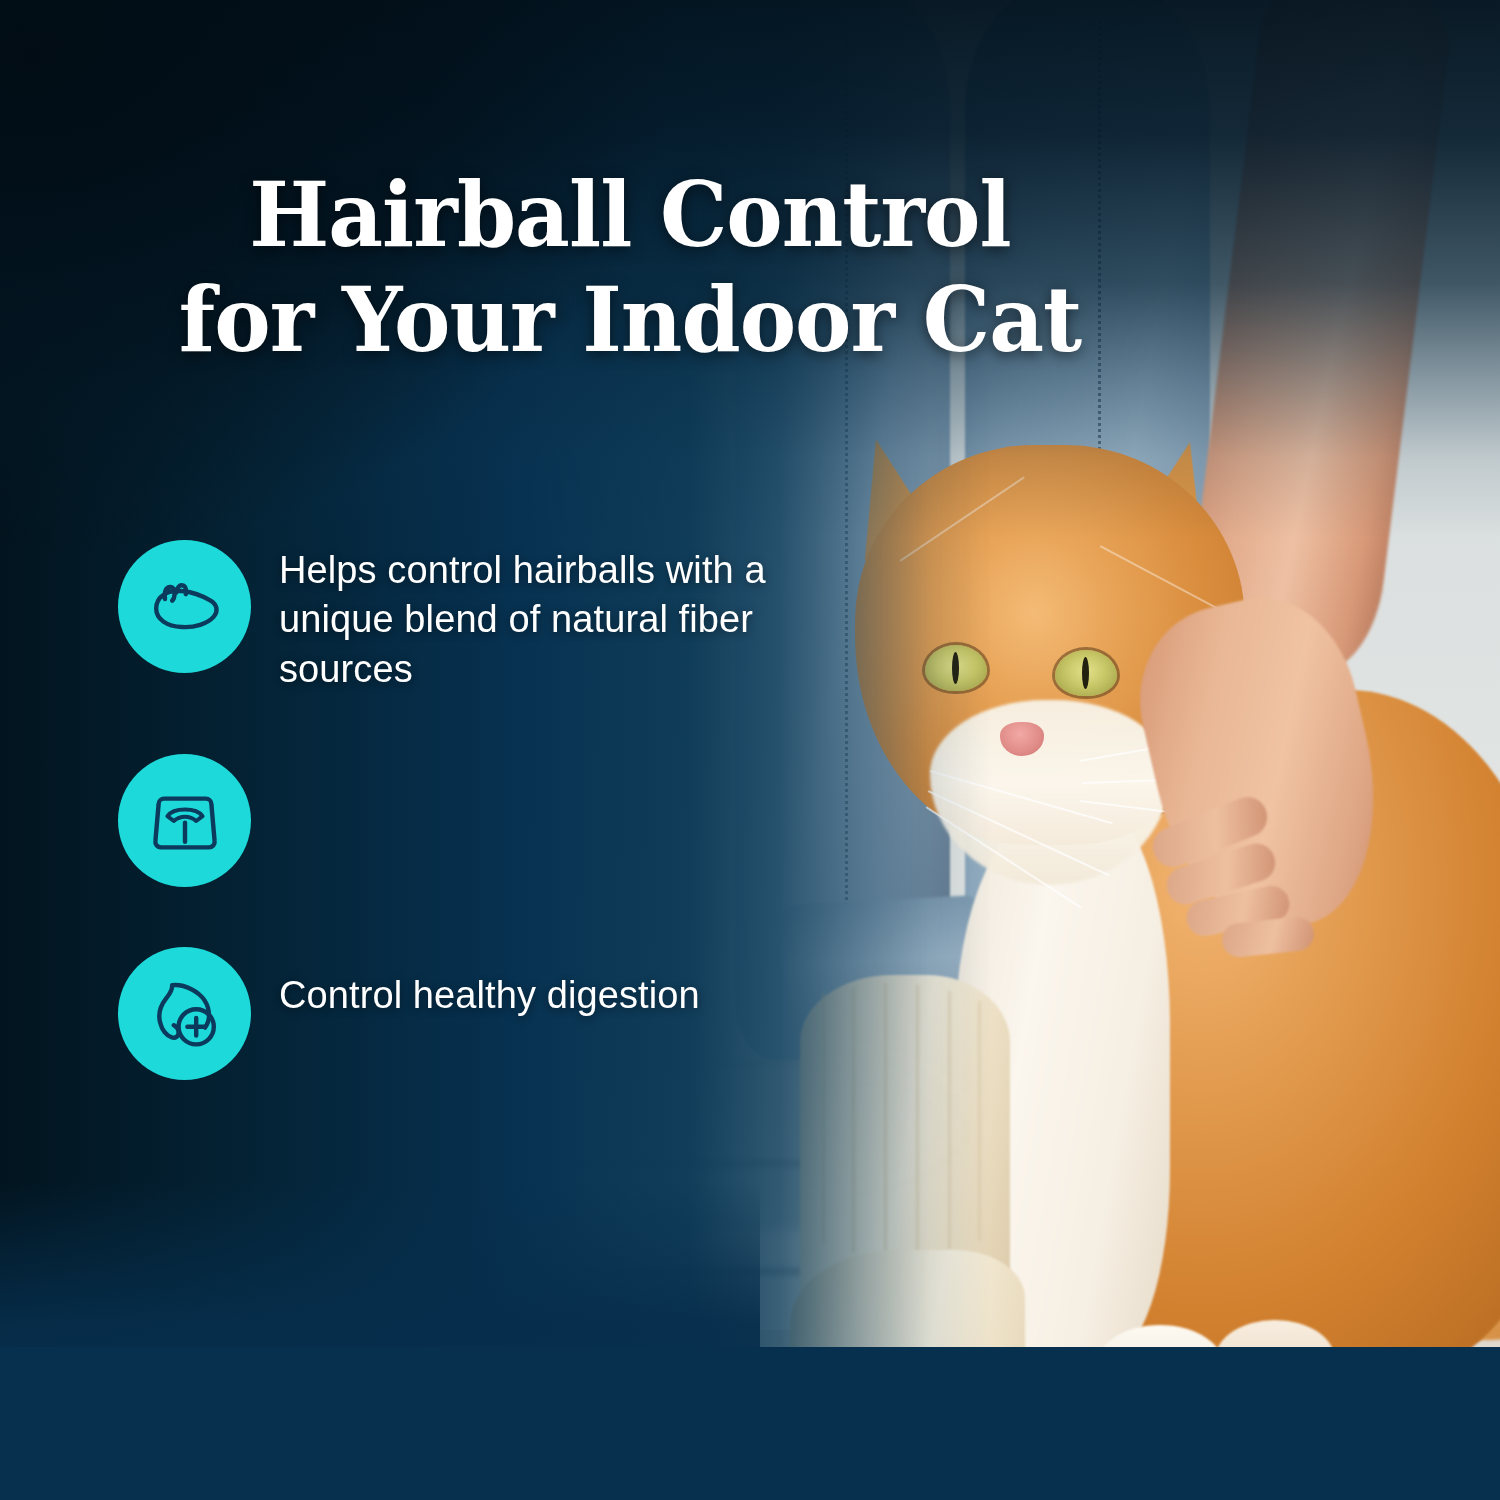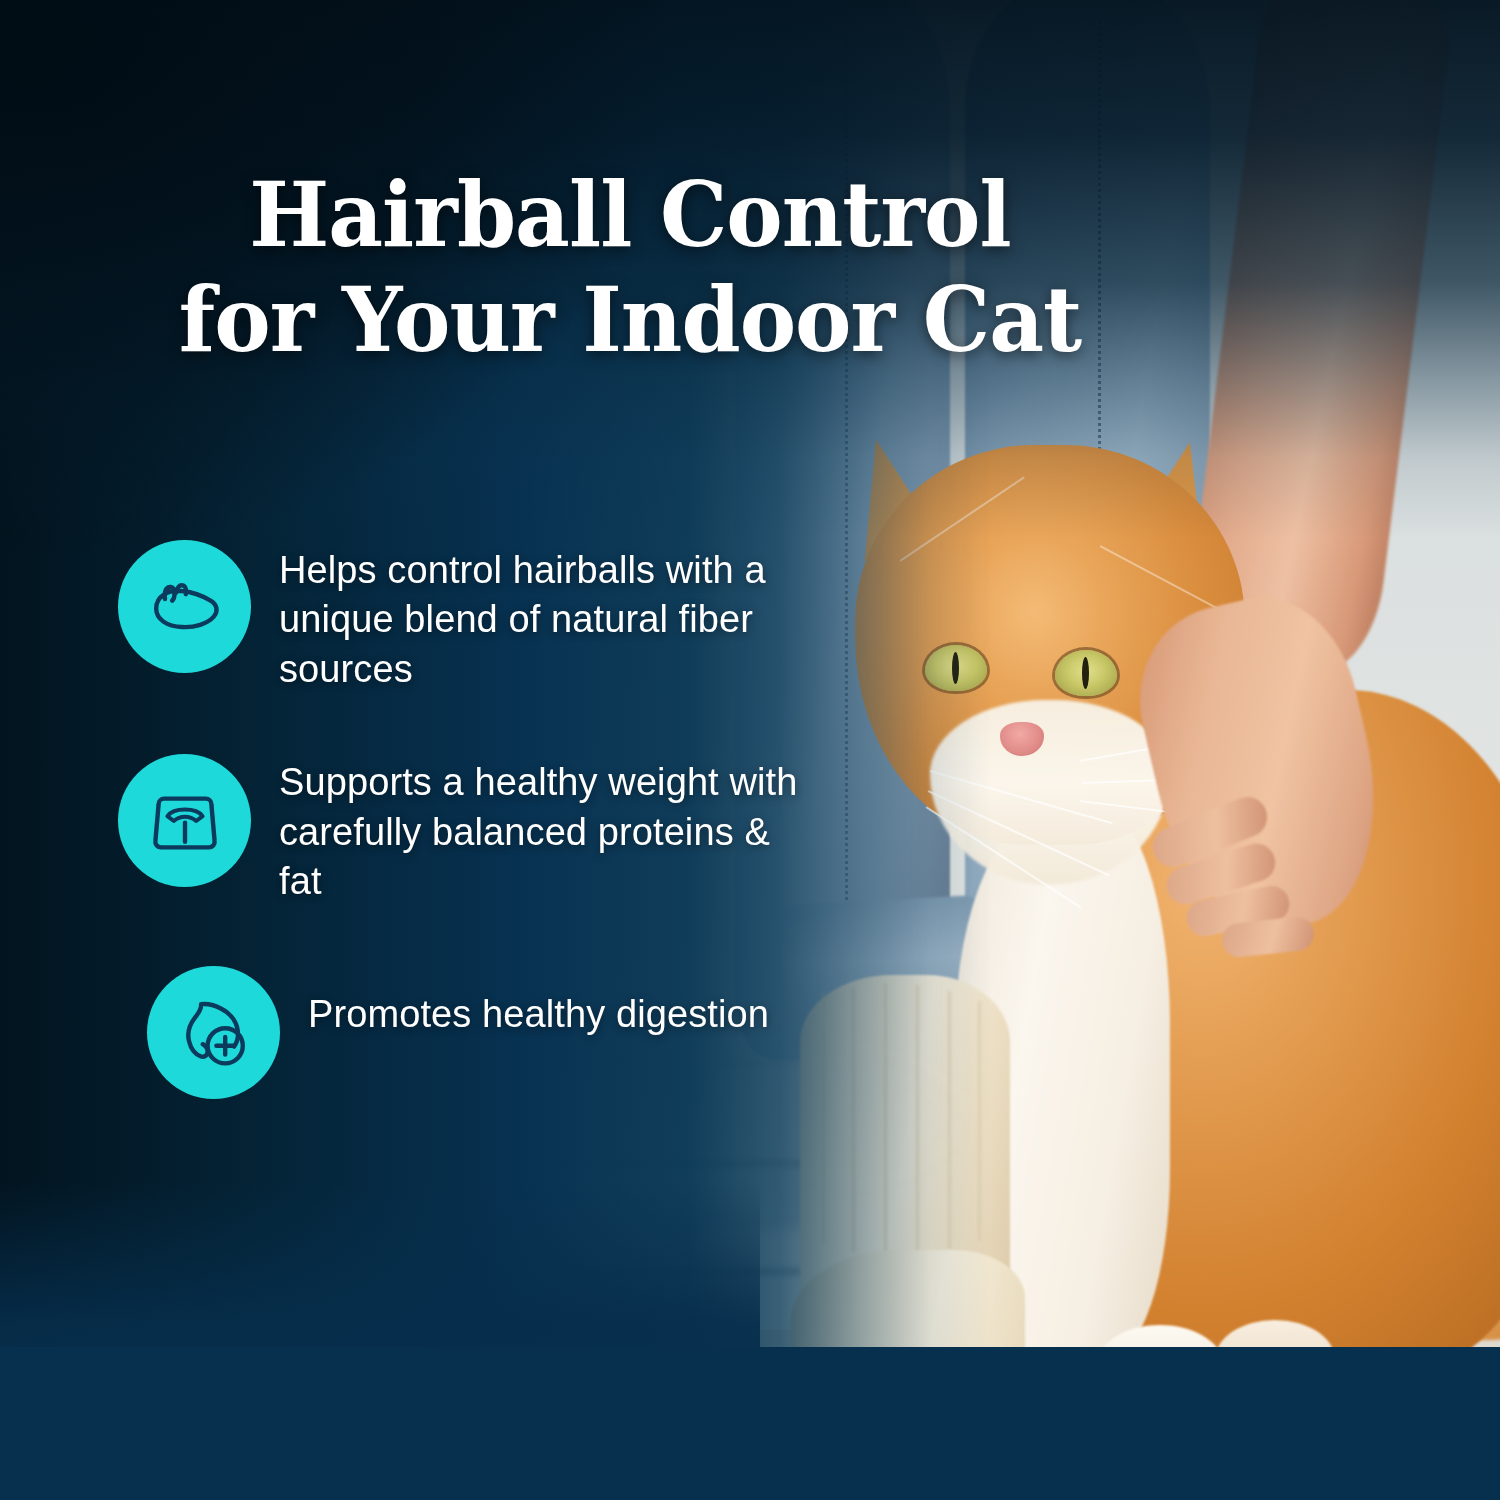--- a/index.html
+++ b/index.html
@@ -177,21 +177,21 @@
     font-size:90px;
     line-height:1.17;
     letter-spacing:-1px;
     color:#ffffff;
     text-shadow:0 3px 14px rgba(0,0,0,.55);
     transform:scaleX(.94);
     transform-origin:center top;
   }
 
   .features{position:absolute;left:118px;top:540px;width:680px;}
-  .feature{display:flex;align-items:flex-start;margin-bottom:60px;justify-content:center;}
+  .feature{display:flex;align-items:flex-start;margin-bottom:60px;}
   .feature:last-child{margin-bottom:0;}
   .badge{
     flex:0 0 auto;width:133px;height:133px;border-radius:50%;
     display:flex;align-items:center;justify-content:center;
     margin-right:28px;
   }
   .badge svg{width:80px;height:80px;display:block;}
   .ftext{
     color:#ffffff;font-size:38px;line-height:1.30;font-weight:400;
     letter-spacing:.1px;padding-top:6px;
@@ -295,31 +295,30 @@
     </div>
 
     <div class="feature f2">
       <div class="badge" style="background: rgb(30, 217, 217);">
         <svg viewBox="0 0 100 100">
           <path d="M24 22 h52 a7 7 0 0 1 7 7 l4 46 a7 7 0 0 1 -7 8 H20 a7 7 0 0 1 -7 -8 l4 -46 a7 7 0 0 1 7 -7 Z" fill="none" stroke="#0B3A5D" stroke-width="5.5" stroke-linejoin="round"></path>
           <path d="M28 44 C36 33 64 33 72 44 L64 50 C56 43 44 43 36 50 Z" fill="none" stroke="#0B3A5D" stroke-width="5" stroke-linejoin="round"></path>
           <line x1="50" y1="52" x2="50" y2="76" stroke="#0B3A5D" stroke-width="5.5" stroke-linecap="round"></line>
         </svg>
       </div>
-      <div class="ftext">Supports a healthy weight with carefully balanced proteins &amp; fat</div>
     </div>
 
     <div class="feature f3">
       <div class="badge" style="background: rgb(30, 217, 217);">
         <svg viewBox="0 0 100 100">
           <path d="M34 14 C34 22 30 26 26 31 C19 40 16 50 19 61 C21 70 27 77 33 79
                    C38 81 42 78 42 73 C42 69 39 66 36 64
                    M34 14 C42 13 50 15 58 19 C72 26 80 38 80 52 C80 58 78 63 75 67" fill="none" stroke="#0B3A5D" stroke-width="5.5" stroke-linecap="round" stroke-linejoin="round"></path>
           <circle cx="64" cy="66" r="22" fill="none" stroke="#0B3A5D" stroke-width="5.5"></circle>
           <line x1="64" y1="55" x2="64" y2="77" stroke="#0B3A5D" stroke-width="5.5" stroke-linecap="round"></line>
           <line x1="53" y1="66" x2="75" y2="66" stroke="#0B3A5D" stroke-width="5.5" stroke-linecap="round"></line>
         </svg>
       </div>
-      <div class="ftext">Promotes healthy digestion</div>
+      <div class="ftext">Control healthy digestion</div>
     </div>
 
   </div>
 </div>
 
 </body></html>

